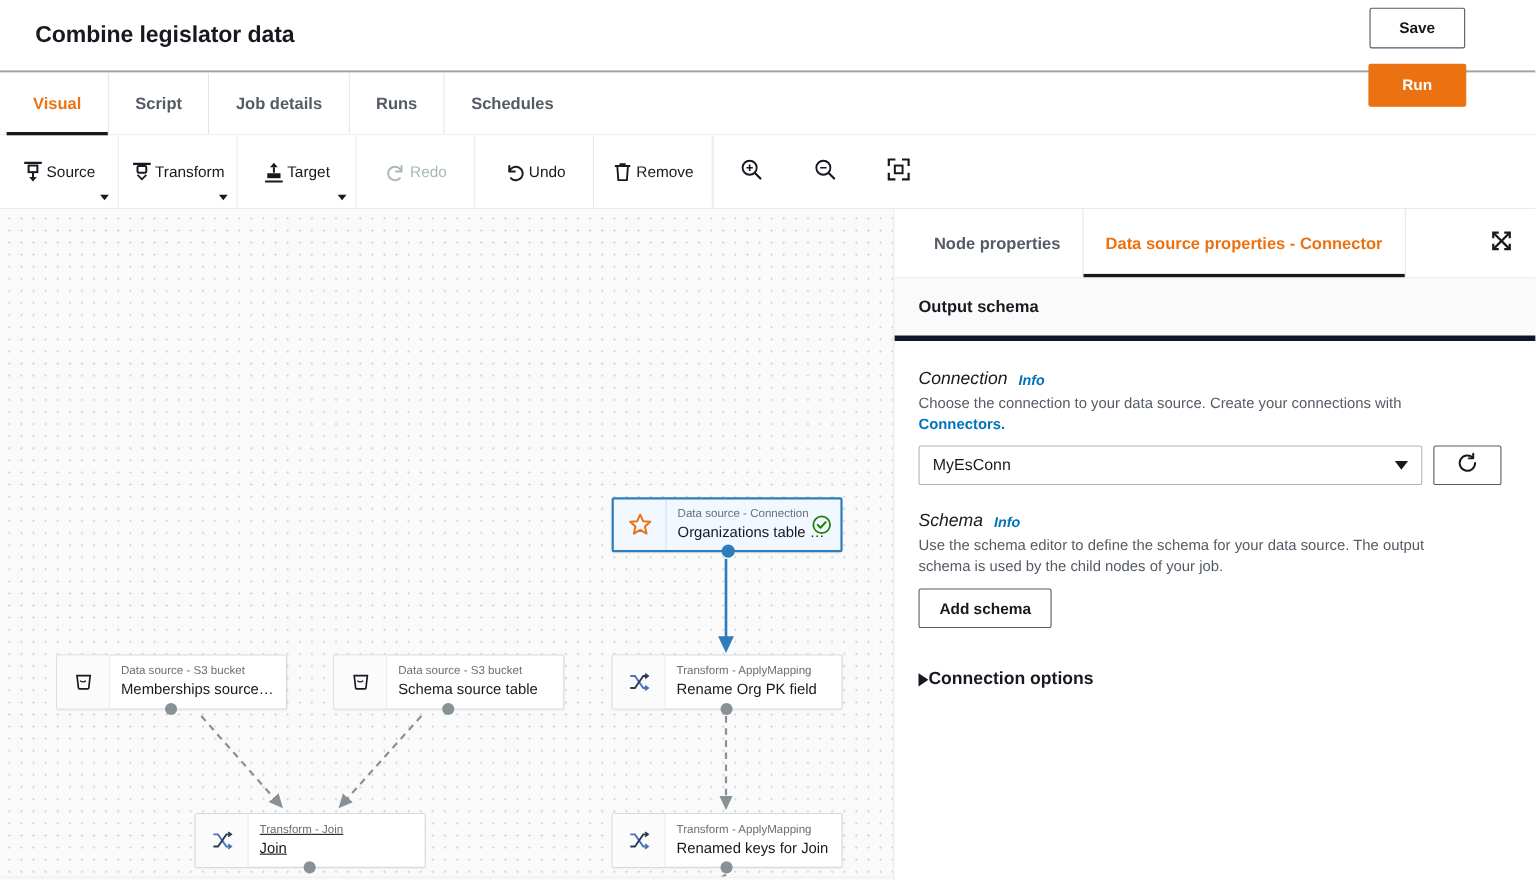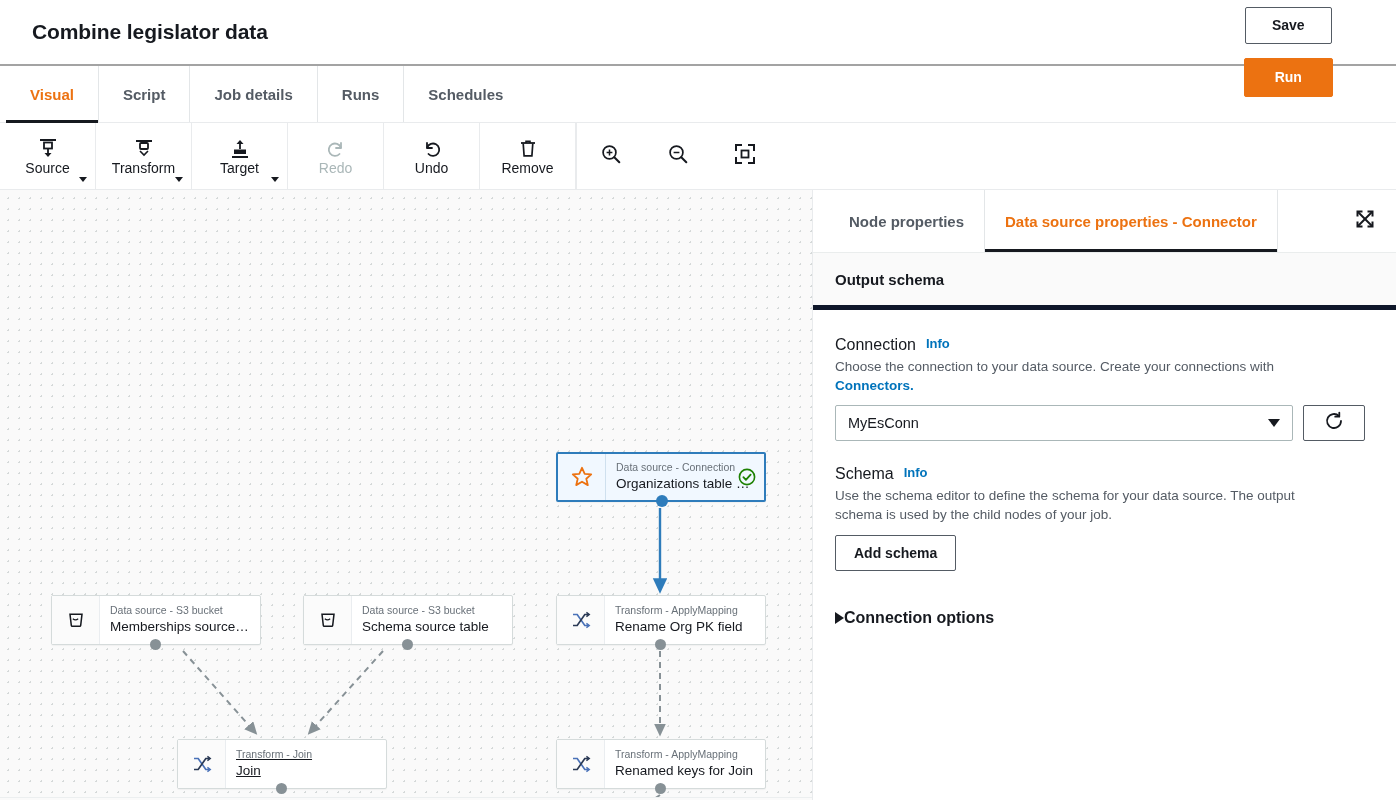--- a/index.html
+++ b/index.html
@@ -100,24 +100,24 @@
 
   
   .toolbar {
     height: 67px;
     border-bottom: 1px solid #e9ebed;
     display: flex;
     align-items: stretch;
     background: #fff;
   }
   .tool {
-    width: 96px;
+    width: 108px;
     border-right: 1px solid #e9ebed;
     display: flex;
-    flex-direction: column;
+    flex-direction: row;
     align-items: center;
     justify-content: center;
     gap: 2px;
     cursor: pointer;
     position: relative;
     color: #16191f;
   }
   .tool .tool-label { font-size: 14px; line-height: 1; }
   .tool .tool-icon { height: 22px; display:flex; align-items:center; justify-content:center; }
   .tool.disabled { color: #aab7b8; }
@@ -289,23 +289,24 @@
   }
   .panel-body {
     padding: 26px 22px 0 22px;
     flex: 1;
     overflow: hidden;
   }
   .field-label {
     font-size: 16px;
     color: #16191f;
     display: flex;
-    align-items: flex-start;
+    align-items: center;
     gap: 10px;
     margin-bottom: 3px;
+    font-style: italic;
   }
   .info-link {
     font-size: 13px;
     font-weight: bold;
     color: #0073bb;
     cursor: pointer;
   }
   .field-desc {
     font-size: 13.5px;
     color: #545b64;

